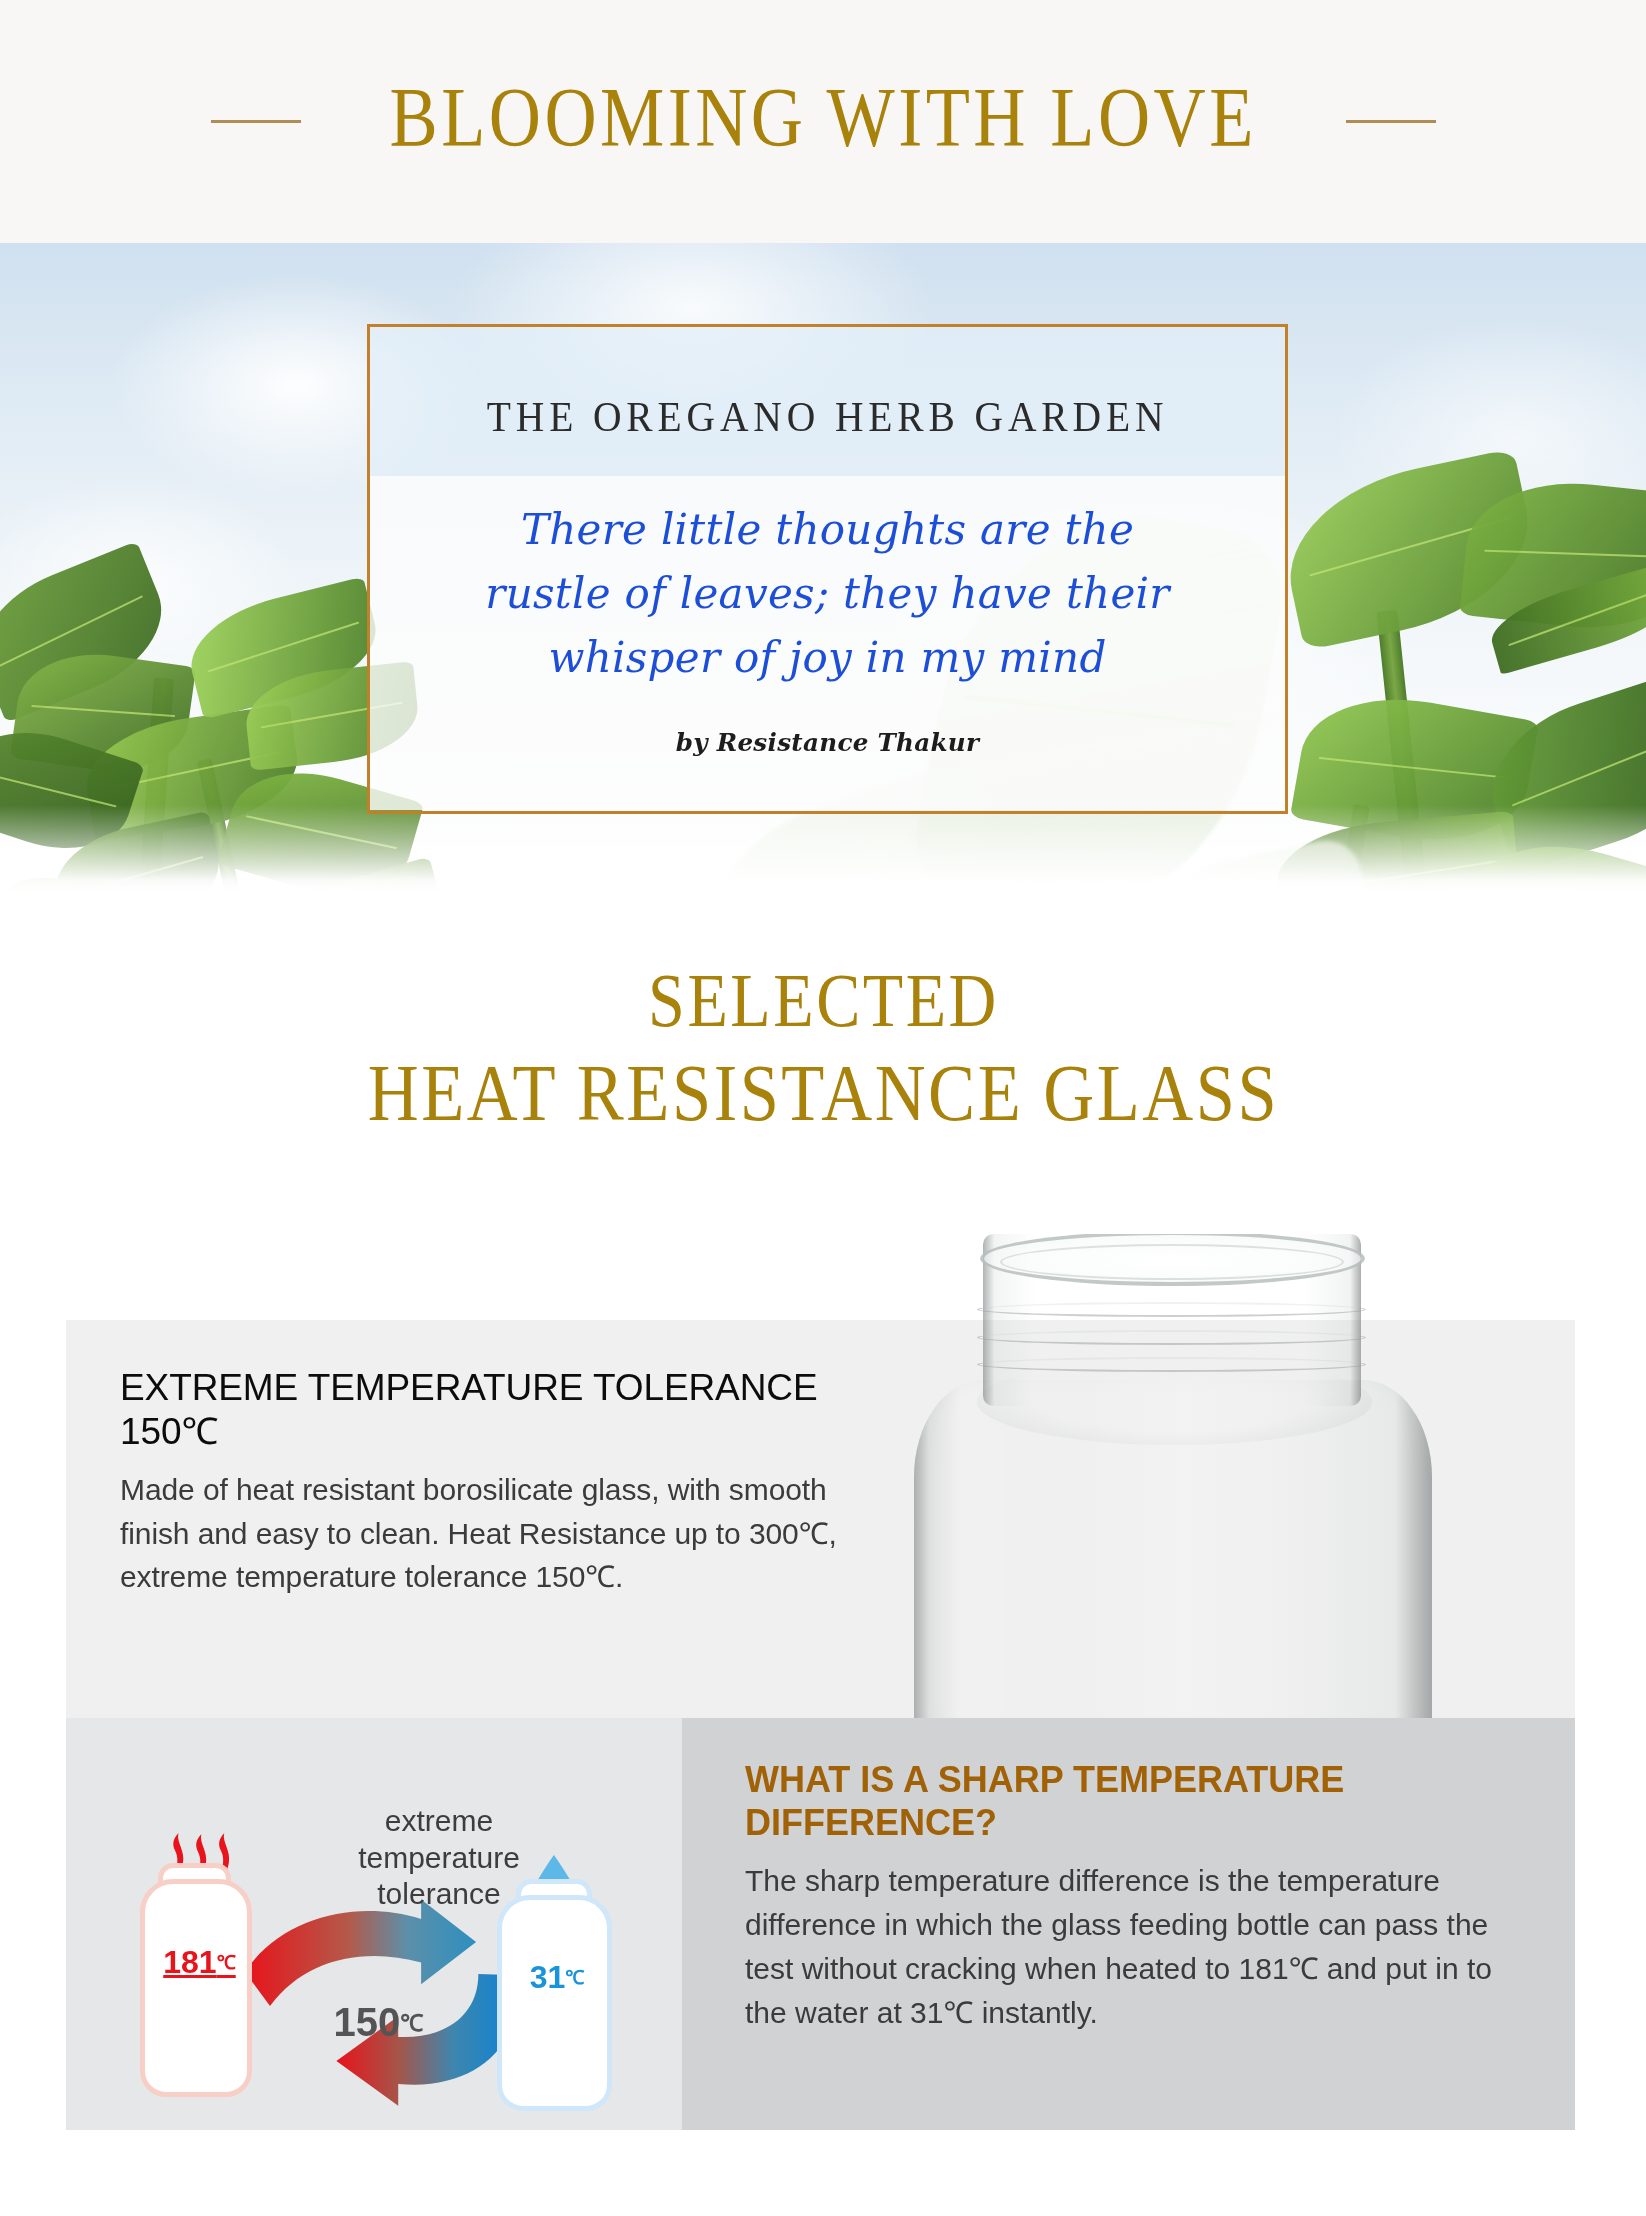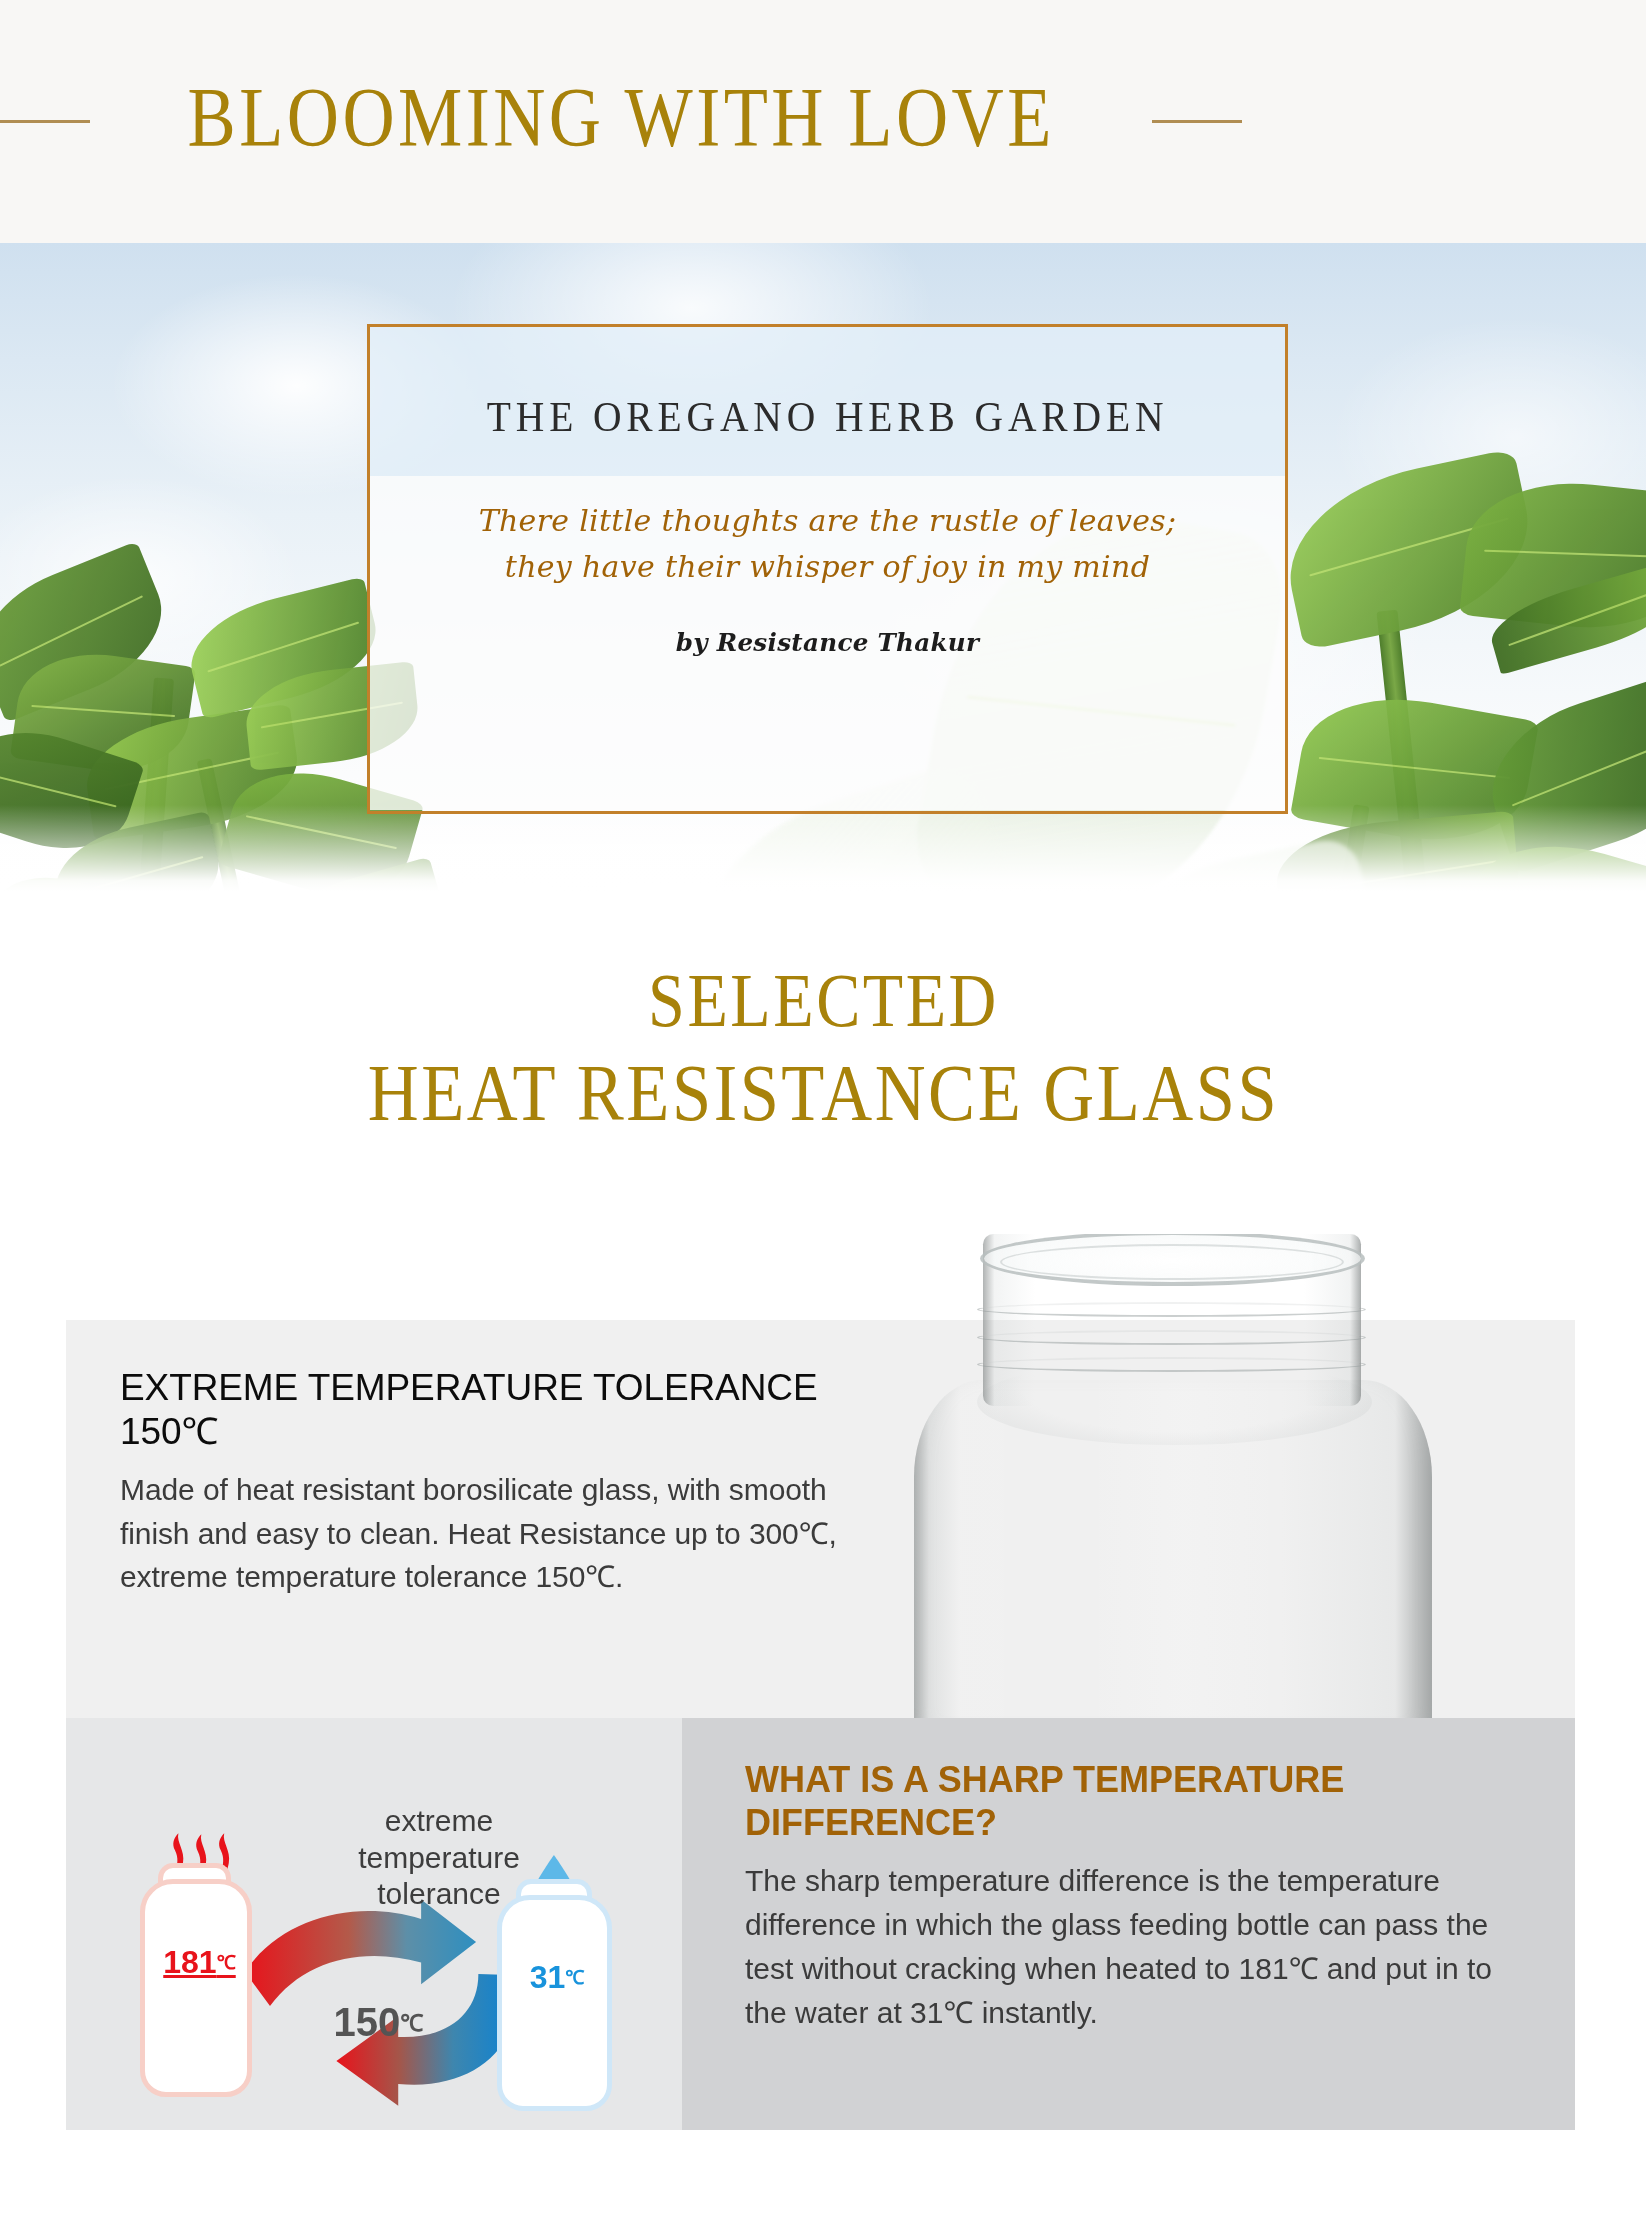--- a/index.html
+++ b/index.html
@@ -17,21 +17,22 @@
     left: 0; top: 0;
     width: 1647px; height: 243px;
     background: #f8f7f5;
   }
   .banner-inner {
     position: absolute;
     left: 0; top: 0;
     width: 100%; height: 100%;
     display: flex;
     align-items: center;
-    gap: 27px;
+    justify-content: center;
+    gap: 18px;
   }
   .rule {
     width: 90px;
     height: 2.3px;
     background: #b08d52;
     flex: 0 0 auto;
   }
   .banner-title {
     font-family: "Liberation Serif", serif;
     font-size: 84px;
@@ -124,23 +125,23 @@
     font-size: 42px;
     letter-spacing: 5.2px;
     color: #2b2b2b;
     white-space: nowrap;
     transform: scaleX(0.94);
   }
   .quote-text {
     margin-top: 57px;
     font-family: "DejaVu Serif", serif;
     font-style: italic;
-    font-size: 30px;
+    font-size: 42px;
     line-height: 1.52;
-    color: #a16207;
+    color: #1d4ed8;
     text-align: center;
     width: 739px;
     letter-spacing: 0.3px;
   }
   .quote-author {
     margin-top: 39px;
     font-family: "DejaVu Serif", serif;
     font-style: italic;
     font-weight: 700;
     font-size: 24.6px;

